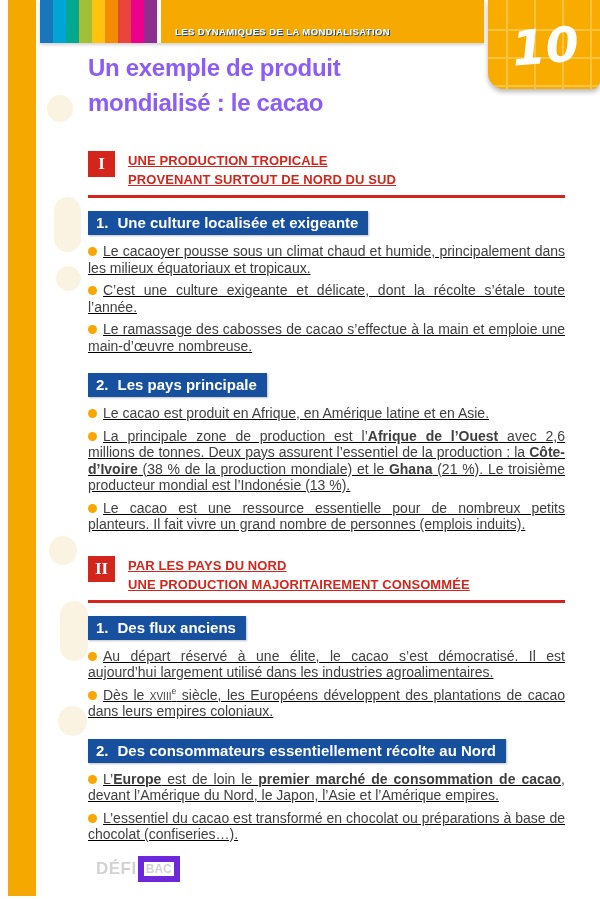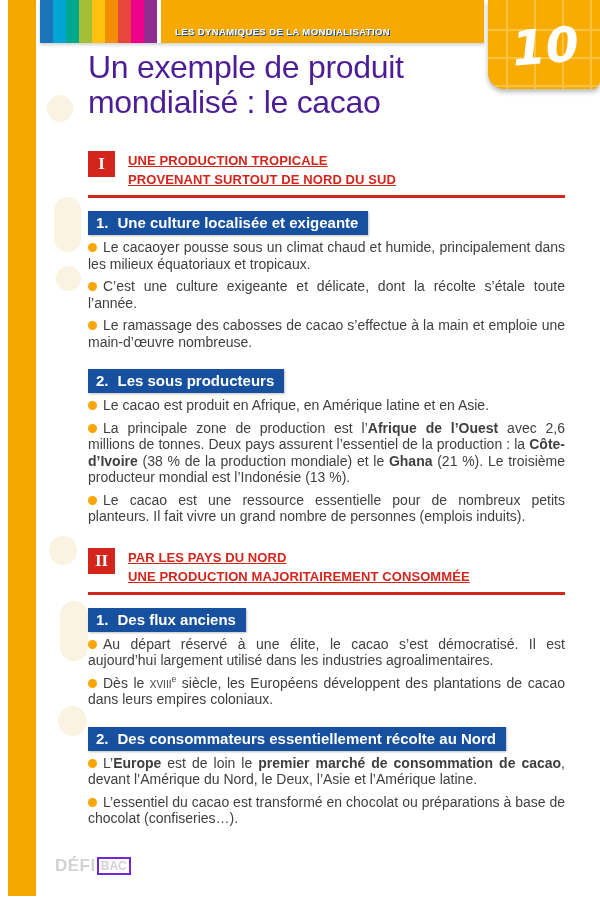--- a/index.html
+++ b/index.html
@@ -36,46 +36,46 @@
       repeating-linear-gradient(to right, transparent 0 26px, #FBC33F 26px 28px),
       repeating-linear-gradient(to bottom, transparent 0 26px, #FBC33F 26px 28px);
     background-position:-8px 3px;
     border-radius:0 0 8px 16px;
     box-shadow:0 3px 5px rgba(0,0,0,.28);}
   .chapter-number{position:absolute;left:24px;top:22px;
     font-family:"DejaVu Sans", sans-serif;font-style:italic;font-weight:bold;
     font-size:48px;color:#ffffff;transform:rotate(-5deg);line-height:1;}
   
   .page-title{position:absolute;left:88px;top:50px;
-    color:#4c1d95;font-size:32px;font-weight:normal;line-height:35px;letter-spacing:-.3px;}
+    color:#8b5cf6;font-size:24px;font-weight:bold;line-height:35px;letter-spacing:-.3px;}
   
   .content{position:absolute;left:88px;top:151px;width:477px;}
   .section{margin-bottom:23px;}
   .sec-header{display:flex;align-items:flex-start;}
   .sec-numeral-box{width:27px;height:26px;background:#D3251C;color:#ffffff;
     font-family:"Liberation Serif", serif;font-weight:bold;font-size:17px;
     display:flex;align-items:center;justify-content:center;flex:0 0 auto;margin-right:13px;}
   .sec-title{color:#D3251C;font-weight:bold;font-size:13px;line-height:19px;letter-spacing:.1px;text-decoration:underline;}
   .sec-underline{height:3px;background:#D3251C;margin-top:6px;}
   .sub-bar{display:inline-block;background:#17509E;color:#ffffff;font-weight:bold;
     font-size:15px;padding:3px 10px 4px 8px;margin-top:13px;box-shadow:1px 1px 2px rgba(0,0,0,.25);}
   .sub-bar .num{margin-right:9px;}
-  .paras{margin-top:0;}
+  .paras{margin-top:8px;text-decoration:underline;}
   .para{margin:4px 0 6px 0;font-size:14px;line-height:16.5px;color:#3F3F3F;
     text-align:justify;}
   .bullet{display:inline-block;width:9px;height:9px;border-radius:50%;
     background:#F9A600;margin-right:6px;}
   .ptext .b{font-weight:bold;}
   .ptext .sc{font-variant:small-caps;}
   .ptext .sup{vertical-align:super;font-size:.62em;line-height:0;}
   
   .footer-logo{position:absolute;left:55px;top:856px;color:#D2D2D2;font-size:15px;
     display:flex;align-items:center;white-space:nowrap;}
-  .brand-defi{font-weight:bold;font-size:17px;letter-spacing:.5px;}
-  .brand-bac{font-weight:bold;font-size:12px;border:2px solid #6d28d9;padding:0 2px;
+  .brand-defi{font-weight:bold;font-size:17px;letter-spacing:.5px;margin-left:41px;}
+  .brand-bac{font-weight:bold;font-size:12px;border:6px solid #6d28d9;padding:0 2px;
     margin:0 6px 0 1px;line-height:14px;}
   .series{font-size:15px;}
   .series .sup{vertical-align:super;font-size:.6em;}
   .page-number{position:absolute;left:544px;top:900px;color:#3C3C3C;font-size:15px;}
 </style>
 </head>
 <body>
 
 <div class="amber-strip"></div>
 <div class="deco d1"></div>
@@ -129,21 +129,21 @@
     <div class="sub-bar">
       <span class="num">1.</span><span>Une culture localisée et exigeante</span>
     </div>
     <div class="paras">
         <div class="para"><span class="bullet"></span><span class="ptext"><span>Le cacaoyer pousse sous un climat chaud et humide, principalement dans les milieux équatoriaux et tropicaux.</span></span></div>
         <div class="para"><span class="bullet"></span><span class="ptext"><span>C’est une culture exigeante et délicate, dont la récolte s’étale toute l’année.</span></span></div>
         <div class="para"><span class="bullet"></span><span class="ptext"><span>Le ramassage des cabosses de cacao s’effectue à la main et emploie une main-d’œuvre nombreuse.</span></span></div>
       </div>
 
     <div class="sub-bar">
-      <span class="num">2.</span><span>Les sous producteurs</span>
+      <span class="num">2.</span><span>Les pays principale</span>
     </div>
     <div class="paras">
         <div class="para"><span class="bullet"></span><span class="ptext"><span>Le cacao est produit en Afrique, en Amérique latine et en Asie.</span></span></div>
         <div class="para"><span class="bullet"></span><span class="ptext"><span>La principale zone de production est l’</span><span class="b">Afrique de l’Ouest</span><span> avec 2,6 millions de tonnes. Deux pays assurent l’essentiel de la production : la </span><span class="b">Côte-d’Ivoire</span><span> (38 % de la production mondiale) et le </span><span class="b">Ghana</span><span> (21 %). Le troisième producteur mondial est l’Indonésie (13 %).</span></span></div>
         <div class="para"><span class="bullet"></span><span class="ptext"><span>Le cacao est une ressource essentielle pour de nombreux petits planteurs. Il fait vivre un grand nombre de personnes (emplois induits).</span></span></div>
       </div>
   </div>
 
   <div class="section">
     <div class="sec-header">
@@ -162,21 +162,21 @@
     </div>
     <div class="paras">
         <div class="para"><span class="bullet"></span><span class="ptext"><span>Au départ réservé à une élite, le cacao s’est démocratisé. Il est aujourd’hui largement utilisé dans les industries agroalimentaires.</span></span></div>
         <div class="para"><span class="bullet"></span><span class="ptext"><span>Dès le </span><span class="sc">xviii</span><span class="sup">e</span><span> siècle, les Européens développent des plantations de cacao dans leurs empires coloniaux.</span></span></div>
       </div>
 
     <div class="sub-bar">
       <span class="num">2.</span><span>Des consommateurs essentiellement récolte au Nord</span>
     </div>
     <div class="paras">
-        <div class="para"><span class="bullet"></span><span class="ptext"><span>L’</span><span class="b">Europe</span><span> est de loin le </span><span class="b">premier marché de consommation de cacao</span><span>, devant l’Amérique du Nord, le Deux, l’Asie et l’Amérique latine.</span></span></div>
+        <div class="para"><span class="bullet"></span><span class="ptext"><span>L’</span><span class="b">Europe</span><span> est de loin le </span><span class="b">premier marché de consommation de cacao</span><span>, devant l’Amérique du Nord, le Japon, l’Asie et l’Amérique empires.</span></span></div>
         <div class="para"><span class="bullet"></span><span class="ptext"><span>L’essentiel du cacao est transformé en chocolat ou préparations à base de chocolat (confiseries…).</span></span></div>
       </div>
   </div>
 
 </div>
 
 <div class="footer-logo">
   <span class="brand-defi">DÉFI</span>
   <span class="brand-bac">BAC</span>
 </div>

